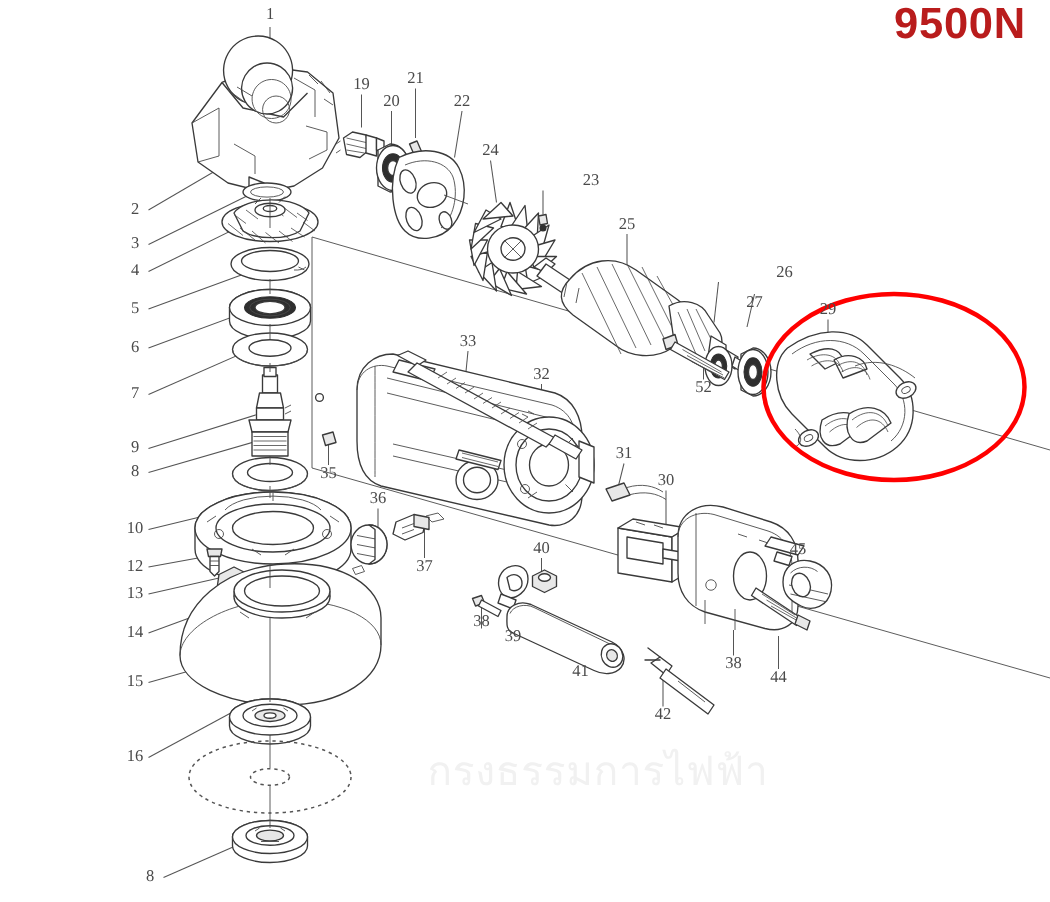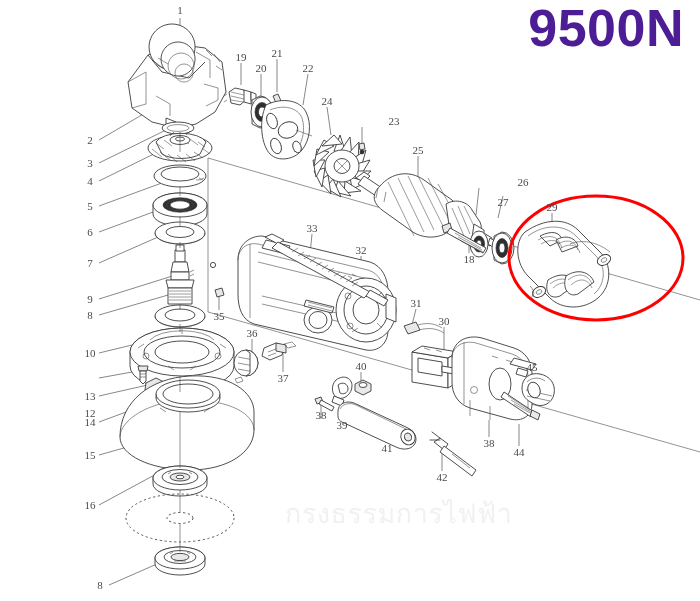--- a/index.html
+++ b/index.html
@@ -8,21 +8,21 @@
     width:700px;height:601px;position:relative;overflow:hidden;
     font-family:"Liberation Serif", serif;
     background:#ffffff;
   }
   #sheet{position:absolute;left:0;top:0;width:700px;height:601px;}
   #diagram{position:absolute;left:0;top:0;width:700px;height:601px;}
 
   #model-title{
     position:absolute; right:16px; top:2px;
     font-family:"Liberation Sans", sans-serif;
-    font-size:52px; font-weight:bold; color:#4c1d95;
+    font-size:29px; font-weight:bold; color:#b91c1c;
     letter-spacing:0.5px; line-height:1;
   }
 
   .callout{
     position:absolute;
     font-family:"Liberation Serif", serif;
     font-size:11px; color:#4a4a4a;
     line-height:1; white-space:nowrap;
     transform:translate(-50%,-50%);
   }
@@ -549,36 +549,36 @@
       <div class="callout" style="left: 180px; top: 10px;">1</div>
       <div class="callout" style="left: 90px; top: 140px;">2</div>
       <div class="callout" style="left: 90px; top: 163px;">3</div>
       <div class="callout" style="left: 90px; top: 181px;">4</div>
       <div class="callout" style="left: 90px; top: 206px;">5</div>
       <div class="callout" style="left: 90px; top: 232px;">6</div>
       <div class="callout" style="left: 90px; top: 263px;">7</div>
       <div class="callout" style="left: 90px; top: 299px;">9</div>
       <div class="callout" style="left: 90px; top: 315px;">8</div>
       <div class="callout" style="left: 90px; top: 353px;">10</div>
-      <div class="callout" style="left: 90px; top: 378px; margin-top: 35px;">12</div>
+      <div class="callout" style="left: 90px; top: 378px;">12</div>
       <div class="callout" style="left: 90px; top: 396px;">13</div>
       <div class="callout" style="left: 90px; top: 422px;">14</div>
       <div class="callout" style="left: 90px; top: 455px;">15</div>
       <div class="callout" style="left: 90px; top: 505px;">16</div>
       <div class="callout" style="left: 100px; top: 585px;">8</div>
       <div class="callout" style="left: 241px; top: 57px;">19</div>
       <div class="callout" style="left: 261px; top: 68px;">20</div>
       <div class="callout" style="left: 277px; top: 53px;">21</div>
       <div class="callout" style="left: 308px; top: 68px;">22</div>
       <div class="callout" style="left: 362px; top: 121px; margin-left: 32px;">23</div>
       <div class="callout" style="left: 327px; top: 101px;">24</div>
       <div class="callout" style="left: 418px; top: 150px;">25</div>
       <div class="callout" style="left: 479px; top: 182px; margin-left: 44px;">26</div>
       <div class="callout" style="left: 503px; top: 190px; margin-top: 12px;">27</div>
-      <div class="callout" style="left: 469px; top: 259px;">18</div>
+      <div class="callout" style="left: 469px; top: 259px;">52</div>
       <div class="callout" style="left: 552px; top: 207px;">29</div>
       <div class="callout" style="left: 444px; top: 321px;">30</div>
       <div class="callout" style="left: 416px; top: 303px;">31</div>
       <div class="callout" style="left: 361px; top: 250px;">32</div>
       <div class="callout" style="left: 312px; top: 228px;">33</div>
       <div class="callout" style="left: 219px; top: 316px;">35</div>
       <div class="callout" style="left: 252px; top: 333px;">36</div>
       <div class="callout" style="left: 283px; top: 378px;">37</div>
       <div class="callout" style="left: 321px; top: 415px;">38</div>
       <div class="callout" style="left: 342px; top: 425px;">39</div>

